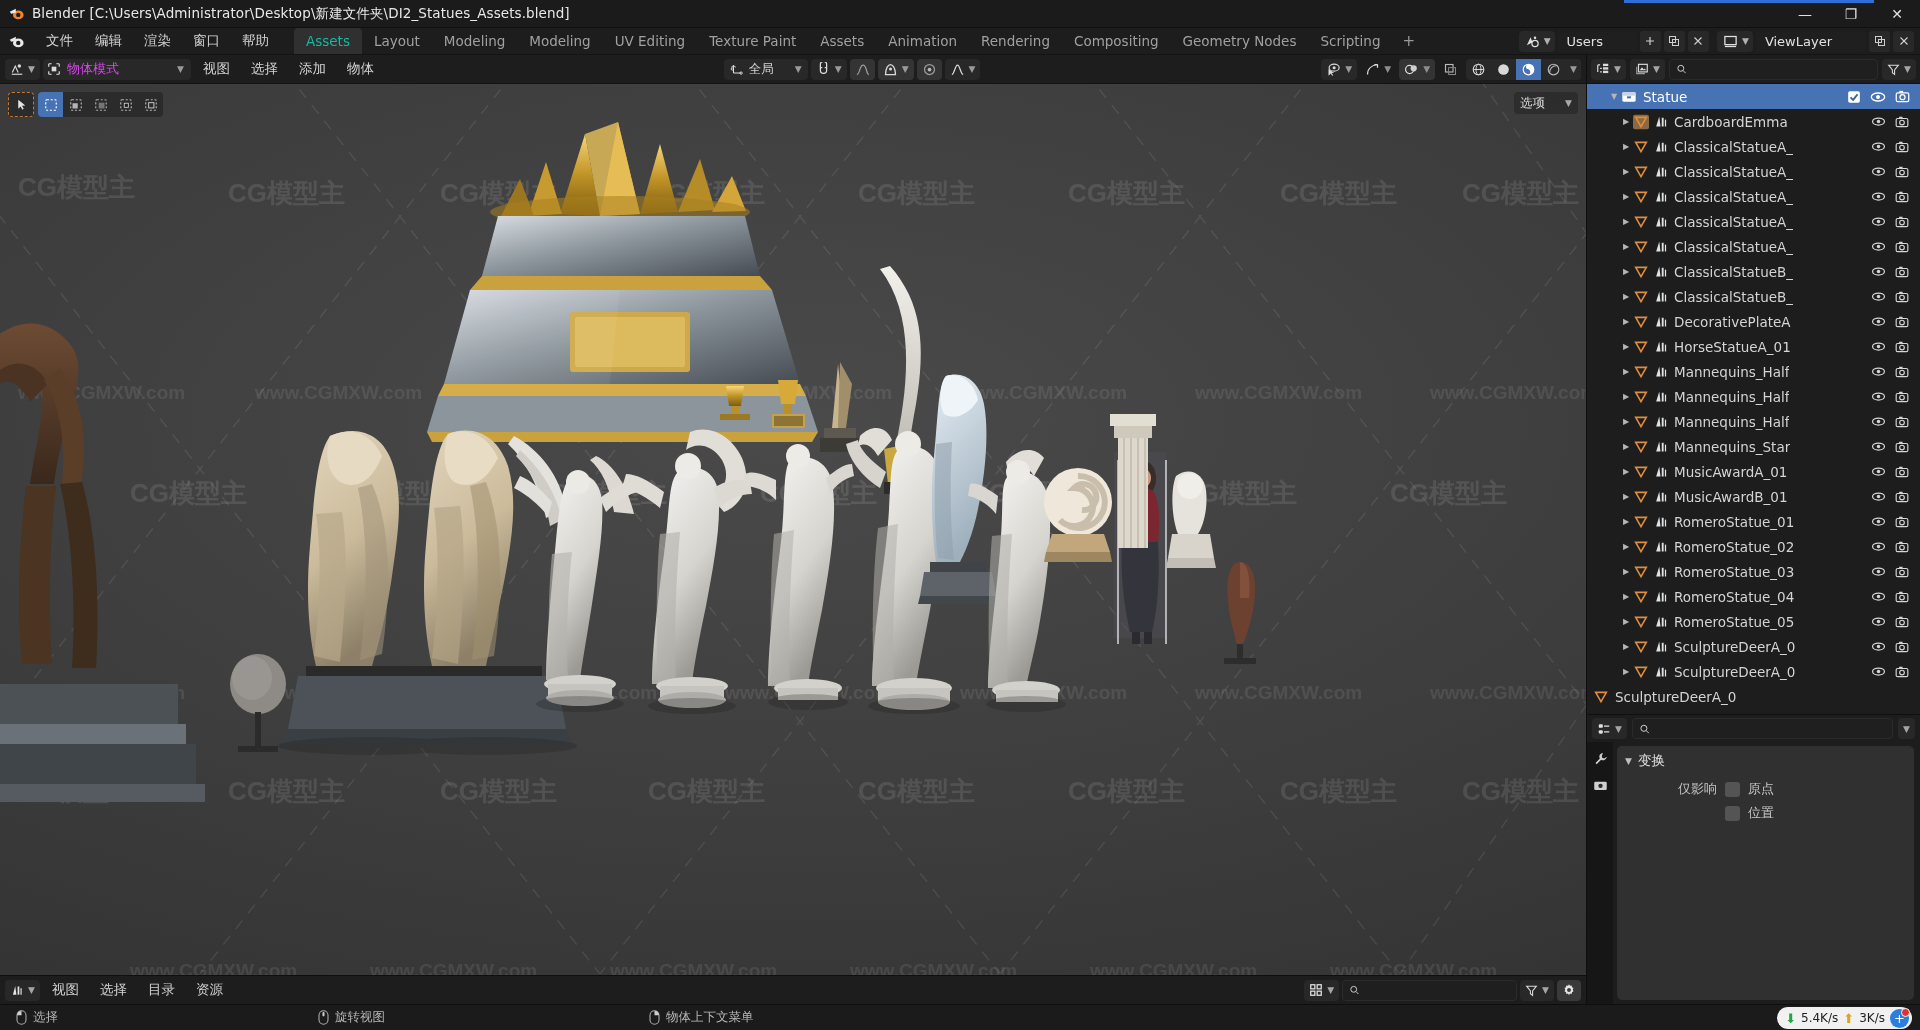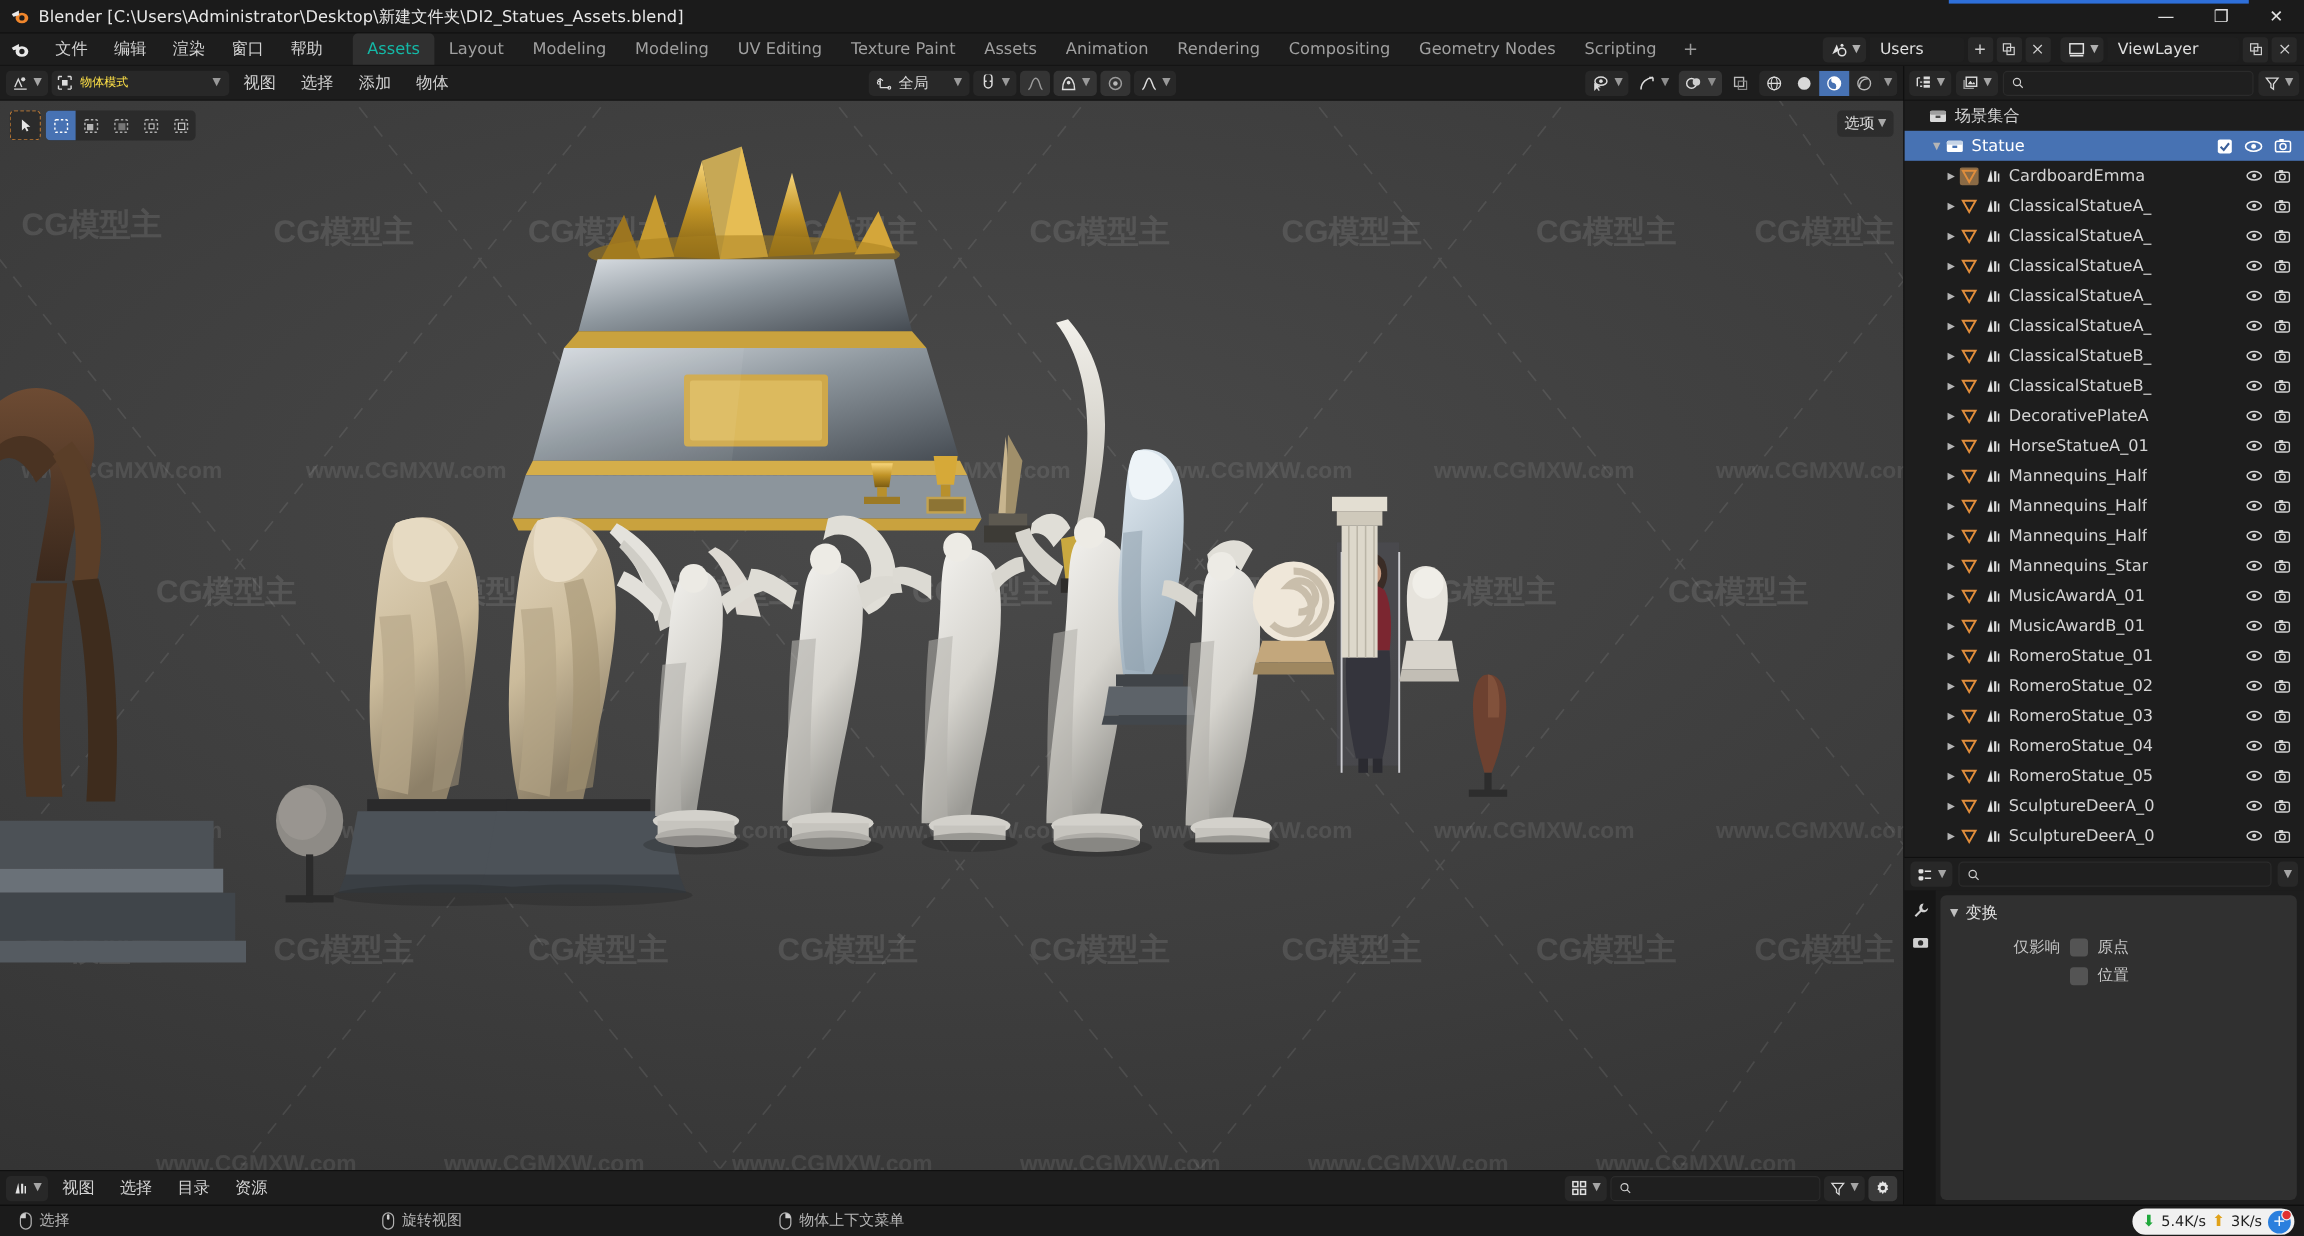--- a/index.html
+++ b/index.html
@@ -43,40 +43,40 @@
   #main{display:flex;height:calc(1030px - 28px - 27px - 26px);}
   #viewport-col{width:1586px;flex:0 0 1586px;display:flex;flex-direction:column;background:#181818;}
   #right-col{flex:1;display:flex;flex-direction:column;background:#181818;border-left:1px solid #0e0e0e;}
 
   
   #vp-header{height:29px;background:#1d1d1d;display:flex;align-items:center;padding:0 5px;gap:3px;border-bottom:1px solid #131313;}
   .hbtn{height:21px;display:flex;align-items:center;background:#282828;border-radius:4px;padding:0 5px;gap:4px;color:#d4d4d4;font-size:12.5px;white-space:nowrap;}
   .hbtn.flat{background:transparent;}
   .hmenu{padding:2px 9px;color:#d2d2d2;font-size:13.5px;border-radius:3px;}
   .modebox{display:flex;align-items:center;background:#282828;border-radius:4px;height:21px;padding:0 4px;gap:6px;min-width:148px;}
-  .modebox .lbl{font-size:10px;color:#fde047;}
+  .modebox .lbl{font-size:13px;color:#d946ef;}
   .modebox .cv{margin-left:auto;font-size:9px;color:#999;padding-right:3px;}
   .grp{display:flex;align-items:center;background:#282828;border-radius:4px;height:21px;overflow:hidden;}
   .grp > .seg{width:25px;height:21px;display:flex;align-items:center;justify-content:center;}
   .grp > .seg.sel{background:#4772b3;}
   .cvt{font-size:9px;color:#9a9a9a;padding:0 4px;display:flex;align-items:center;height:21px;background:#282828;}
 
   
   #view3d{flex:1;position:relative;overflow:hidden;background:#393939;}
   #vpgrad{position:absolute;inset:0;background:
      radial-gradient(115% 95% at 50% 38%, #4a4a4a 0%, #3e3e3e 45%, #343434 78%, #2f2f2f 100%);}
   .wm{position:absolute;pointer-events:none;user-select:none;}
   .wm.cross{inset:0;opacity:.20;}
   #tool-strip{position:absolute;left:8px;top:8px;display:flex;align-items:center;gap:4px;z-index:6;}
   #tool-strip .tbox{width:26px;height:25px;border-radius:4px;display:flex;align-items:center;justify-content:center;background:#2b2b2b;}
   #tool-strip .tbox.dash{border:1px dashed #c07a33;background:#2b2b2b;}
   #selmodes{display:flex;border-radius:4px;overflow:hidden;background:#2b2b2b;}
   #selmodes .sm{width:25px;height:25px;display:flex;align-items:center;justify-content:center;}
   #selmodes .sm.act{background:#4772b3;}
-  #opt-btn{position:absolute;right:8px;top:8px;background:#2b2b2bdd;border-radius:4px;height:22px;display:flex;align-items:center;padding:0 6px;gap:3px;color:#ddd;font-size:12.5px;z-index:6;}
+  #opt-btn{position:absolute;right:8px;top:8px;background:#2b2b2bdd;border-radius:4px;height:22px;display:flex;align-items:center;padding:0 6px;gap:20px;color:#ddd;font-size:12.5px;z-index:6;}
   
   #scene-canvas{position:absolute;inset:0;z-index:2;}
 
   
   #ab-header{height:29px;background:#1d1d1d;display:flex;align-items:center;padding:0 5px;gap:3px;border-top:1px solid #0f0f0f;}
   .searchbox{display:flex;align-items:center;background:#1f1f1f;border:1px solid #2b2b2b;border-radius:4px;height:21px;width:175px;padding:0 6px;gap:5px;}
   .searchbox input{background:transparent;border:0;outline:0;color:#ddd;font-size:12.5px;width:100%;font-family:inherit;}
   .gearbtn{width:24px;height:21px;background:#3a3a3a;border-radius:4px;display:flex;align-items:center;justify-content:center;}
 
   
@@ -783,29 +783,20 @@
       <div class="hbtn">
         <svg width="13" height="13" viewBox="0 0 24 24">
           <path d="M3 4 L21 4 L14 13 L14 21 L10 18 L10 13 Z" fill="none" stroke="#d8d8d8" stroke-width="2"></path>
         </svg>
         <span style="font-size:9px;color:#a5a5a5">▼</span>
       </div>
     </div>
 
     <div id="ol-body">
 
-      <div class="olrow">
-        <span class="tri"></span>
-        <svg class="objicon" viewBox="0 0 24 24">
-          <rect x="2" y="5" width="20" height="14" rx="2" fill="#d8d8d8"></rect>
-          <rect x="2" y="5" width="20" height="5" rx="2" fill="#9e9e9e"></rect>
-          <rect x="9" y="11" width="6" height="3" fill="#4a4a4a"></rect>
-        </svg>
-        <span class="nm">场景集合</span>
-      </div>
 
       <div class="olrow sel">
         <span class="tri dn" style="margin-left:14px">▼</span>
         <svg class="objicon" viewBox="0 0 24 24">
           <rect x="2" y="5" width="20" height="14" rx="2" fill="#ffffff"></rect>
           <rect x="2" y="5" width="20" height="5" rx="2" fill="#c6d4e6"></rect>
           <rect x="9" y="11" width="6" height="3" fill="#4772b3"></rect>
         </svg>
         <span class="nm">Statue</span>
         <span class="right-ic" style="right:6px">

